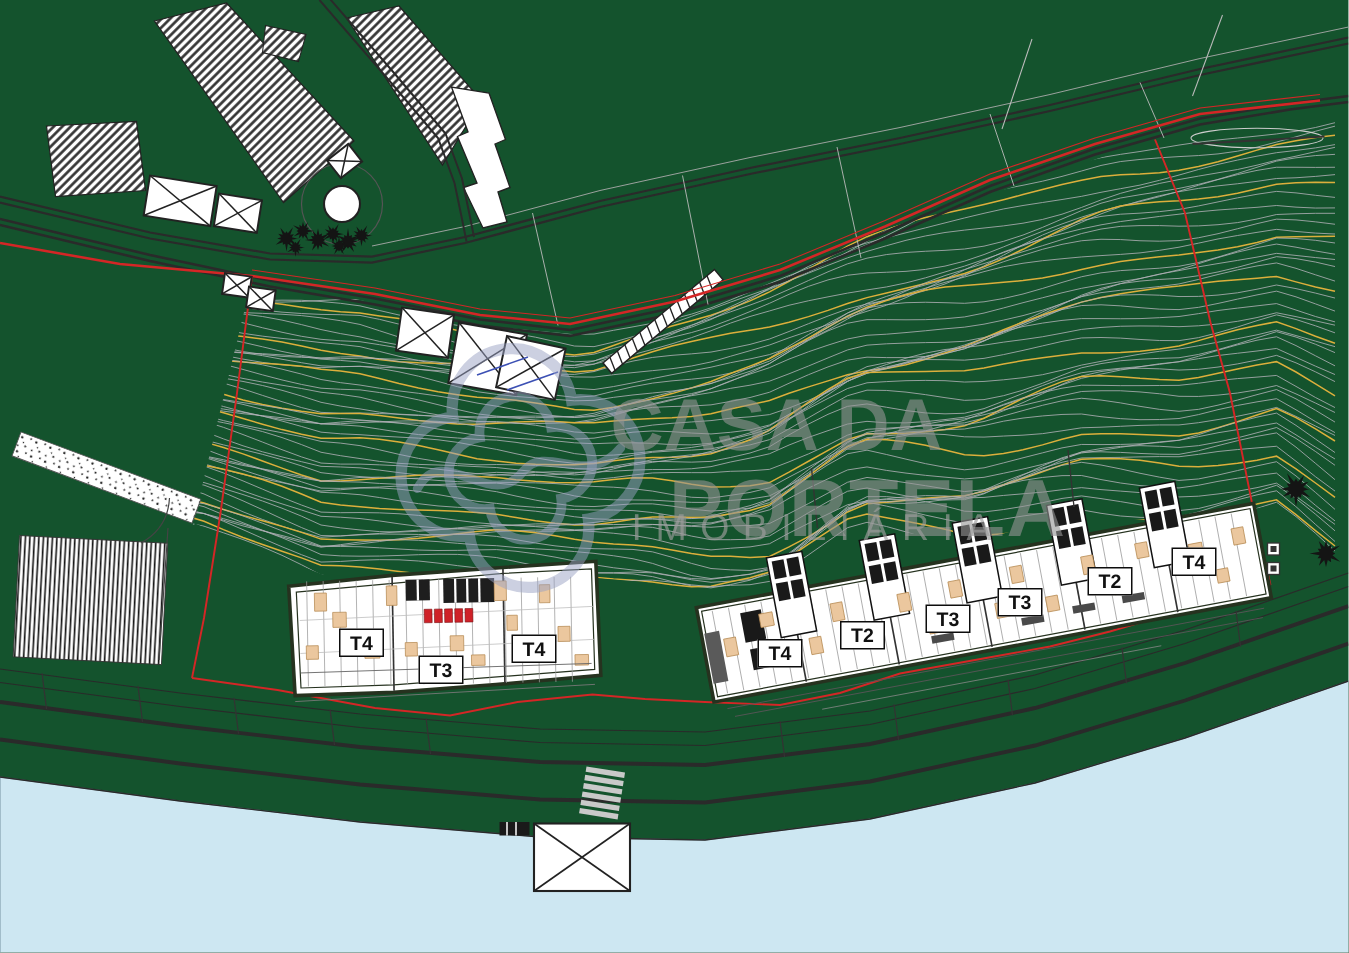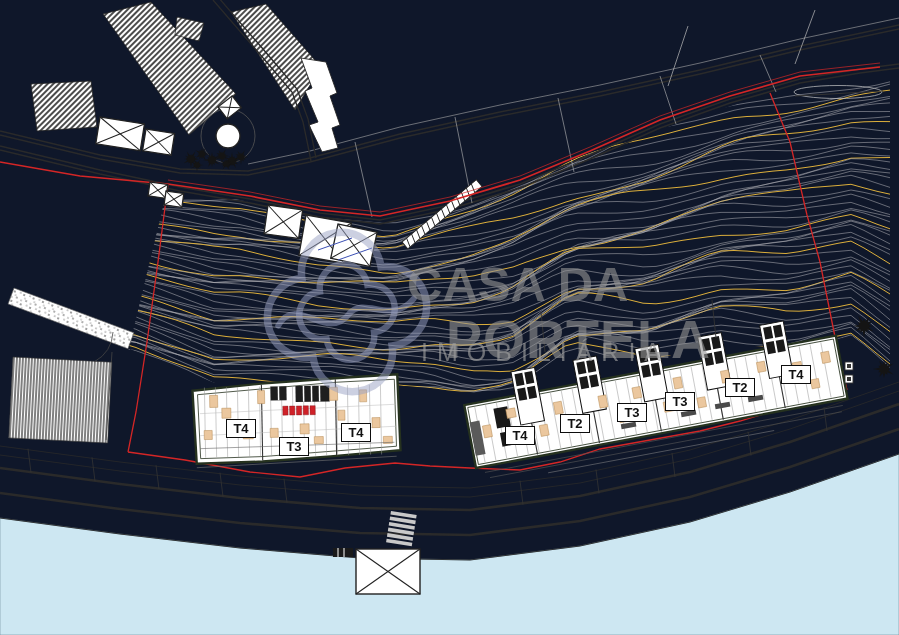--- a/index.html
+++ b/index.html
@@ -1,16 +1,16 @@
 <!DOCTYPE html>
 <html><head>
 <meta charset="utf-8">
 <style>
   html,body{margin:0;padding:0;background:#fff;}
-  .stage{position:relative;width:899px;height:635px;overflow:hidden;background:#0f172a;
+  .stage{position:relative;width:899px;height:635px;overflow:hidden;background:#14532d;
          font-family:"Liberation Sans", sans-serif;}
   .stage svg.plan{position:absolute;left:0;top:0;}
   
   .wm-text{position:absolute;color:rgba(148,148,148,.6);font-weight:bold;white-space:nowrap;pointer-events:none;}
   #wm1{left:407px;top:256px;font-size:49px;letter-spacing:0px;}
   #wm2{left:402px;top:308px;font-size:54px;letter-spacing:1px;margin-left:44px;}
   #wm3{left:421px;top:338px;font-size:25px;font-weight:400;letter-spacing:9px;color:rgba(158,158,158,.65);}
   .wm-logo{position:absolute;left:247px;top:212px;width:200px;height:200px;pointer-events:none;}
   
   .unit-label{position:absolute;min-width:24px;height:17px;background:#fff;border:1.6px solid #0d0d0d;

